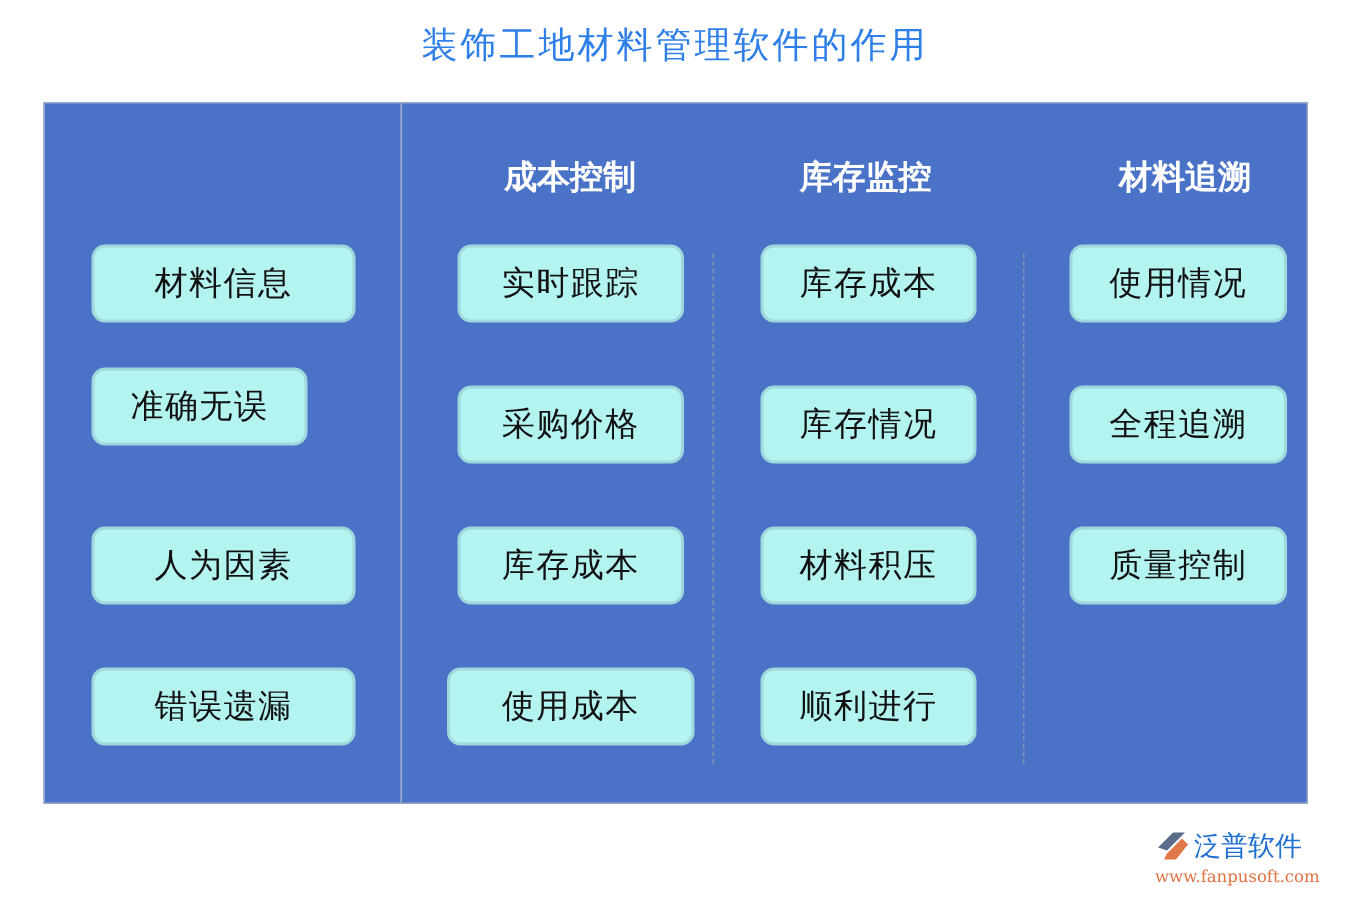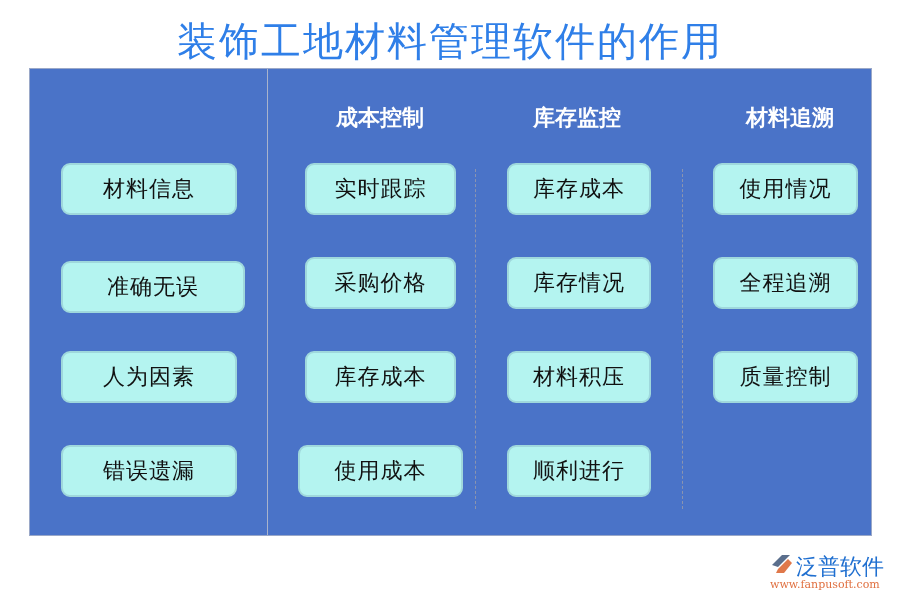--- a/index.html
+++ b/index.html
@@ -1,42 +1,42 @@
 <!DOCTYPE html>
 <html><head>
 <meta charset="utf-8">
 <style>
   html,body{margin:0;padding:0;}
   body{width:900px;height:600px;background:#ffffff;position:relative;overflow:hidden;font-family:"DejaVu Serif","Liberation Serif",serif;}
-  .title{position:absolute;left:0;top:14px;width:900px;text-align:center;font-size:40px;color:#2f7fe8;letter-spacing:2px;font-family:"DejaVu Serif",serif;}
+  .title{position:absolute;left:0;top:14px;width:900px;text-align:center;font-size:24px;color:#2f7fe8;letter-spacing:2px;font-family:"DejaVu Serif",serif;}
   .panel{position:absolute;left:29px;top:68px;width:843px;height:468px;background:#4a73c8;border:1px solid #9aa8c8;box-sizing:border-box;}
   .vline{position:absolute;top:0;height:100%;border-left:1px solid #a9b3cc;}
   .dline{position:absolute;top:100px;height:340px;border-left:1px dashed #8a94b0;}
   .head{position:absolute;color:#ffffff;font-size:22px;font-weight:bold;text-align:center;width:180px;font-family:"DejaVu Serif",serif;}
   .card{position:absolute;height:52px;background:#b4f4f0;border:2px solid #9fd8dc;border-radius:9px;box-sizing:border-box;display:flex;align-items:center;justify-content:center;font-size:22px;color:#111;letter-spacing:1px;font-family:"DejaVu Serif",serif;}
   .logo{position:absolute;left:770px;top:553px;}
-  .logo-name{position:absolute;left:796px;top:552px;font-size:22px;color:#1f6fd0;font-family:"DejaVu Sans",sans-serif;white-space:nowrap;}
+  .logo-name{position:absolute;left:796px;top:552px;font-size:18px;color:#1f6fd0;font-family:"DejaVu Sans",sans-serif;white-space:nowrap;}
   .logo-url{position:absolute;left:770px;top:578px;font-size:11px;color:#e07040;font-family:"DejaVu Serif",serif;white-space:nowrap;}
 </style>
 </head>
 <body>
 
 <div class="title">装饰工地材料管理软件的作用</div>
 
 <div class="panel">
   <div class="vline" style="left:237px"></div>
   <div class="dline" style="left:445px"></div>
   <div class="dline" style="left:652px"></div>
 
   <div class="head" style="left:260px;top:34px">成本控制</div>
   <div class="head" style="left:457px;top:34px">库存监控</div>
   <div class="head" style="left:670px;top:34px">材料追溯</div>
 
   <div class="card" style="left:31px;top:94px;width:176px">材料信息</div>
-  <div class="card" style="left:31px;top:192px;width:184px">准确无误</div>
+  <div class="card" style="left:31px;top:176px;width:144px">准确无误</div>
   <div class="card" style="left:31px;top:282px;width:176px">人为因素</div>
   <div class="card" style="left:31px;top:376px;width:176px">错误遗漏</div>
 
   <div class="card" style="left:275px;top:94px;width:151px">实时跟踪</div>
   <div class="card" style="left:275px;top:188px;width:151px">采购价格</div>
   <div class="card" style="left:275px;top:282px;width:151px">库存成本</div>
   <div class="card" style="left:268px;top:376px;width:165px">使用成本</div>
 
   <div class="card" style="left:477px;top:94px;width:144px">库存成本</div>
   <div class="card" style="left:477px;top:188px;width:144px">库存情况</div>

